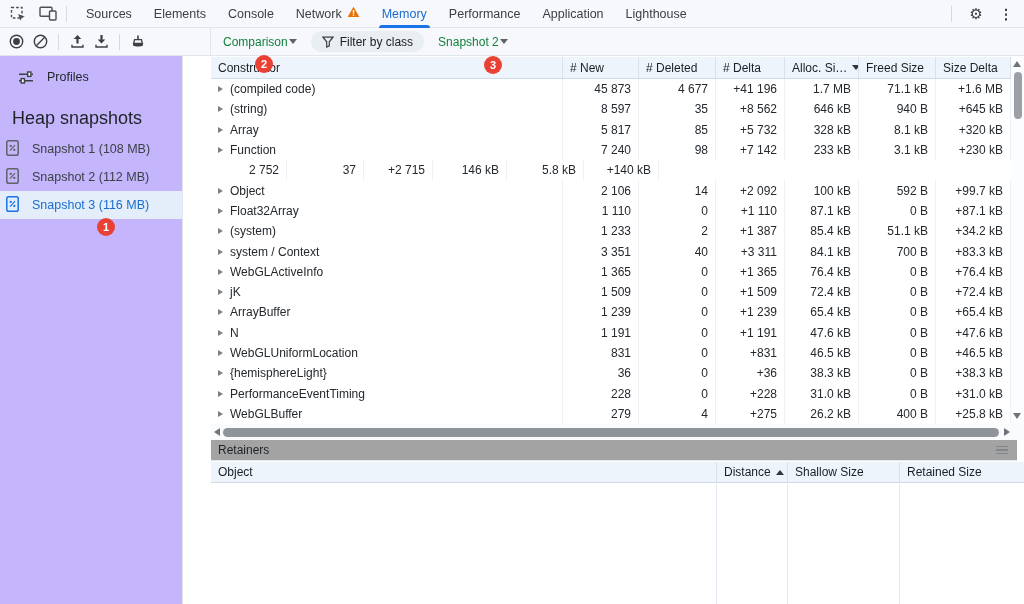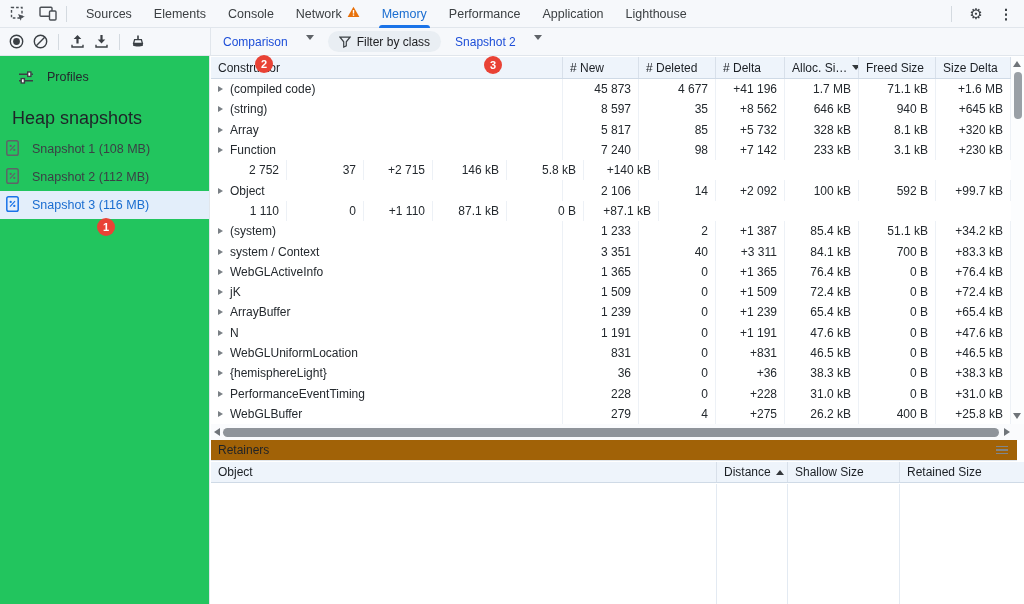--- a/index.html
+++ b/index.html
@@ -28,28 +28,28 @@
   .tabbar-right{margin-left:auto;display:flex;align-items:center;padding-right:6px}
   .glyph{font-size:15px;line-height:1;color:var(--icon)}
   .dots{font-size:14px;font-weight:bold;letter-spacing:0}
 
   
   .toolbar{position:absolute;left:0;top:28px;width:1024px;height:28px;background:var(--bar-bg);
     border-bottom:1px solid var(--border);display:flex;align-items:center}
   .toolbar-left{width:210px;height:100%;display:flex;align-items:center;padding-left:4px;flex:none}
   .toolbar-right{flex:1;height:100%;display:flex;align-items:center;border-left:1px solid var(--border);
     padding-left:12px;gap:14px}
-  .select{display:flex;align-items:flex-start;gap:18px;cursor:pointer;color:#1d4ed8}
+  .select{display:flex;align-items:center;gap:1px;cursor:pointer;color:#15803d}
   .caret-down{width:0;height:0;border-left:4px solid transparent;border-right:4px solid transparent;
     border-top:5px solid #5f6368}
   .pill{display:flex;align-items:center;gap:6px;background:#e9eef3;border-radius:12px;height:21px;
     padding:0 11px;color:#202124;cursor:pointer}
 
   
-  .sidebar{position:absolute;left:0;top:56px;width:210px;height:548px;background:#22c55e;
+  .sidebar{position:absolute;left:0;top:56px;width:183px;height:548px;background:#c4b5fd;
     border-right:1px solid var(--border)}
   .profiles-item{display:flex;align-items:center;gap:13px;height:30px;padding-left:18px;margin-top:6px;
     font-size:12.5px;cursor:pointer}
   .section-label{padding:16px 0 6px 12px;font-size:18px;color:#1f2328}
   .snap-item{display:flex;align-items:center;gap:13px;height:28px;padding-left:6px;font-size:12.5px;
     color:#3b4045;cursor:pointer}
   .snap-item.selected{background:var(--sel-bg);color:var(--sel-fg)}
 
   
   .main{position:absolute;left:211px;top:56px;width:813px;height:548px;background:#fff}
@@ -80,21 +80,21 @@
     border-right:4.5px solid transparent;border-top:6px solid #6f7479}
   .vthumb{position:absolute;left:2.5px;top:15px;width:8px;height:47px;background:#9aa0a6;border-radius:4px}
   .hscroll{position:absolute;left:0;top:368px;width:813px;height:16px;background:#fafbfd}
   .arr-left{position:absolute;left:3px;top:4px;width:0;height:0;border-top:4.5px solid transparent;
     border-bottom:4.5px solid transparent;border-right:6px solid #6f7479}
   .arr-right{position:absolute;right:14px;top:4px;width:0;height:0;border-top:4.5px solid transparent;
     border-bottom:4.5px solid transparent;border-left:6px solid #6f7479}
   .hthumb{position:absolute;left:12px;top:3.5px;width:776px;height:9px;background:#8f949a;border-radius:5px}
 
   
-  .ret-title{position:absolute;left:0;top:384px;width:806px;height:21px;background:#a16207;
+  .ret-title{position:absolute;left:0;top:384px;width:806px;height:21px;background:#a3a3a3;
     border-bottom:1px solid var(--border);display:flex;align-items:center;justify-content:space-between;
     padding:0 9px 0 7px;color:#1f2328}
   .menu-ic{display:flex;flex-direction:column;gap:2px;cursor:pointer}
   .menu-ic i{display:block;width:12px;height:1.5px;background:#80868b}
   .ret-header{position:absolute;left:0;top:406px;width:813px;height:21px;background:var(--hdr-bg);
     border-bottom:1px solid var(--hdr-border);display:flex}
   .r0{width:506px}.r1{width:71px}.r2{width:112px}.r3{width:124px;border-right:none}
   .ret-body{position:absolute;left:0;top:428px;width:813px;height:120px;display:flex}
   .ret-body .bcell{height:100%;border-right:1px solid #e3eaf2}
   .ret-body .bcell:last-child{border-right:none}
@@ -351,20 +351,24 @@
             <span>Object</span>
           </div>
           <div class="cell num w1">2 106</div>
           <div class="cell num w2">14</div>
           <div class="cell num w3">+2 092</div>
           <div class="cell num w4">100 kB</div>
           <div class="cell num w5">592 B</div>
           <div class="cell num w6">+99.7 kB</div>
         </div>
         <div class="grow">
+          <div class="cell name w0">
+            <span class="disc"></span>
+            <span>Float32Array</span>
+          </div>
           <div class="cell num w1">1 110</div>
           <div class="cell num w2">0</div>
           <div class="cell num w3">+1 110</div>
           <div class="cell num w4">87.1 kB</div>
           <div class="cell num w5">0 B</div>
           <div class="cell num w6">+87.1 kB</div>
         </div>
         <div class="grow">
           <div class="cell name w0">
             <span class="disc"></span>

